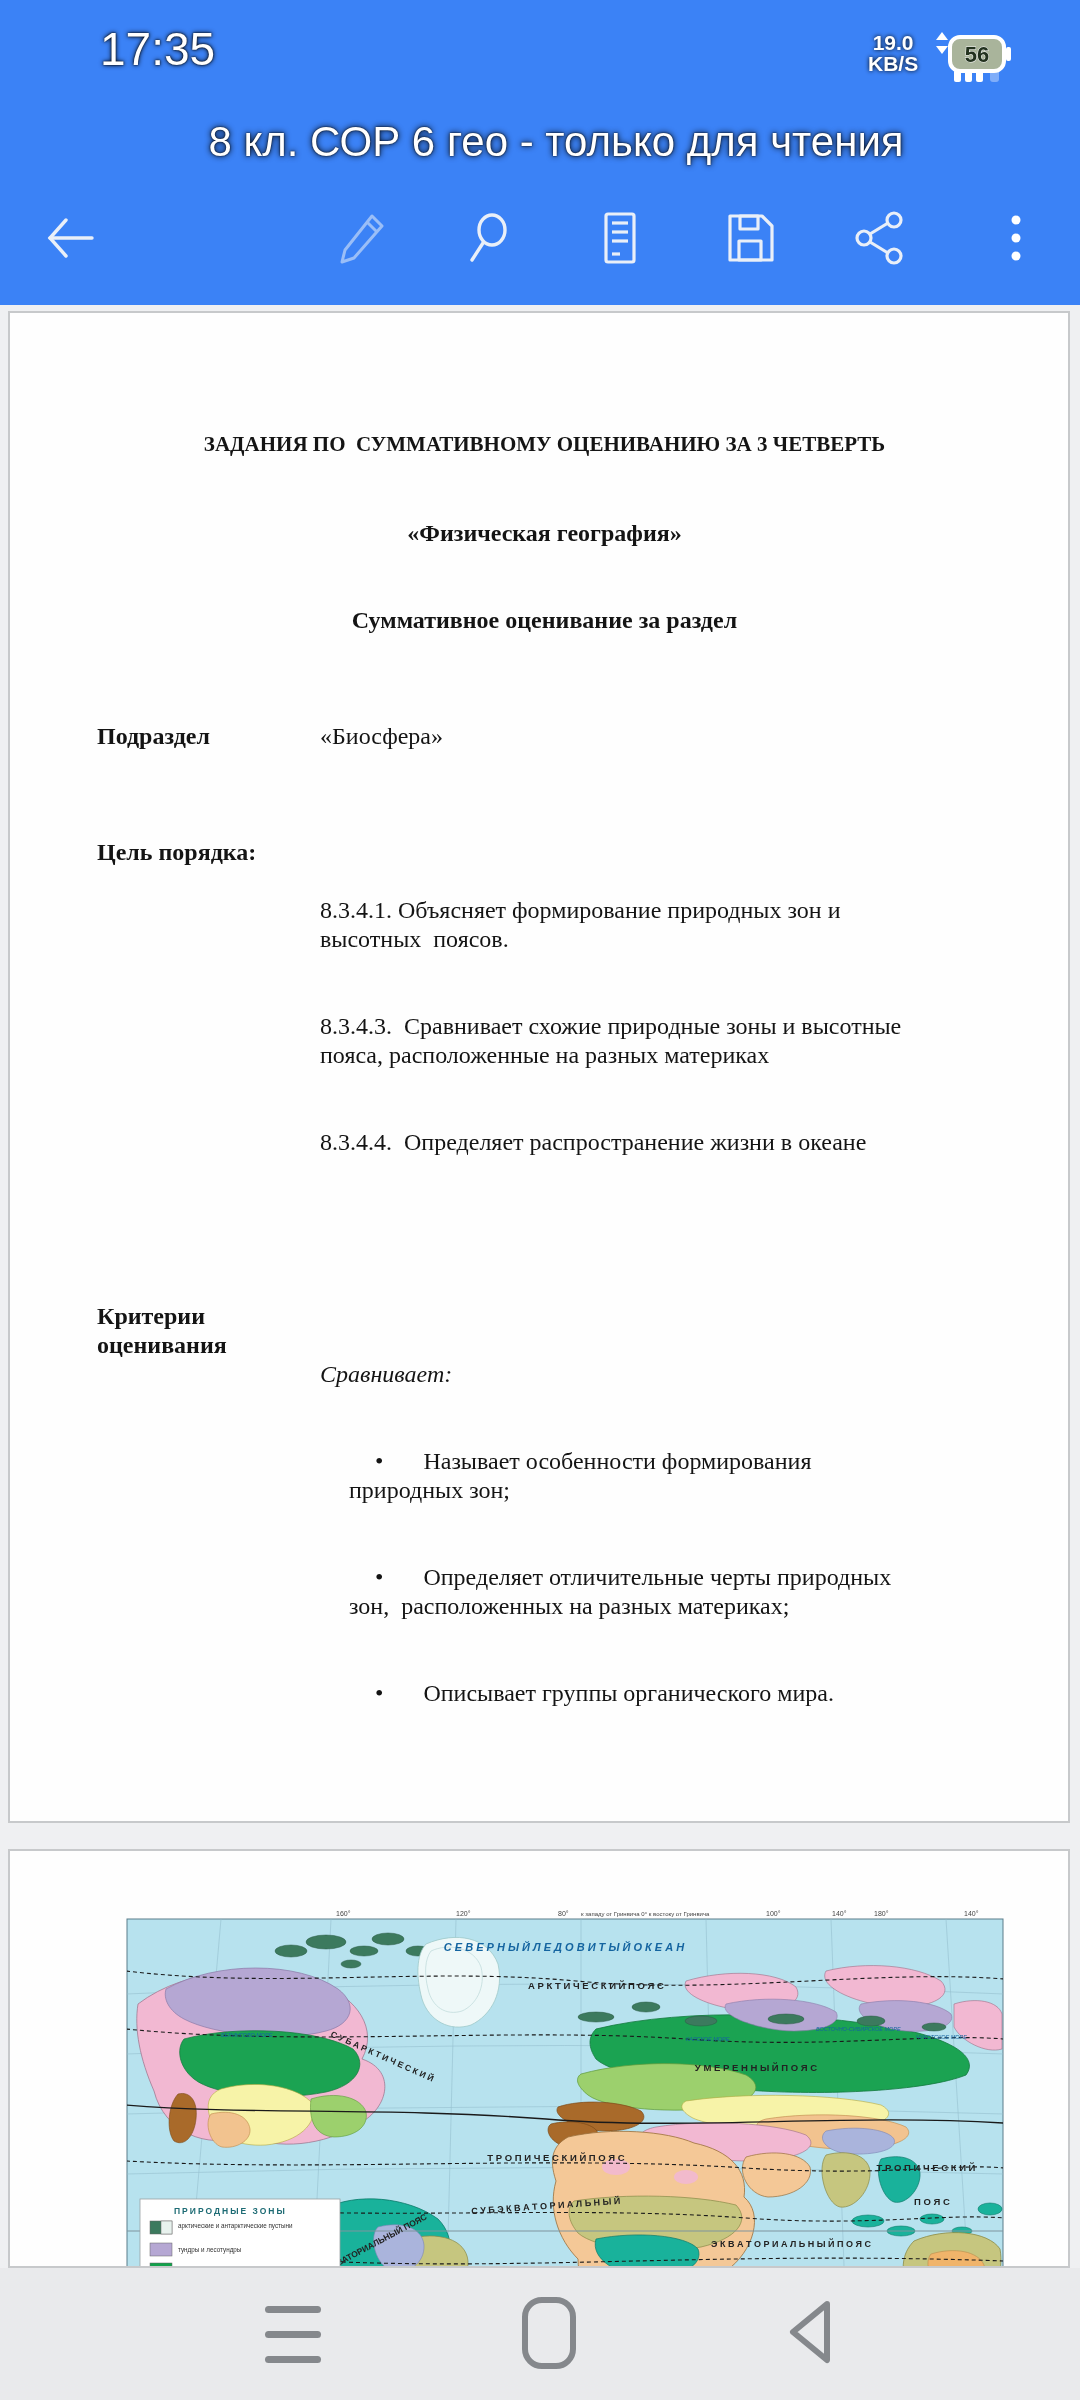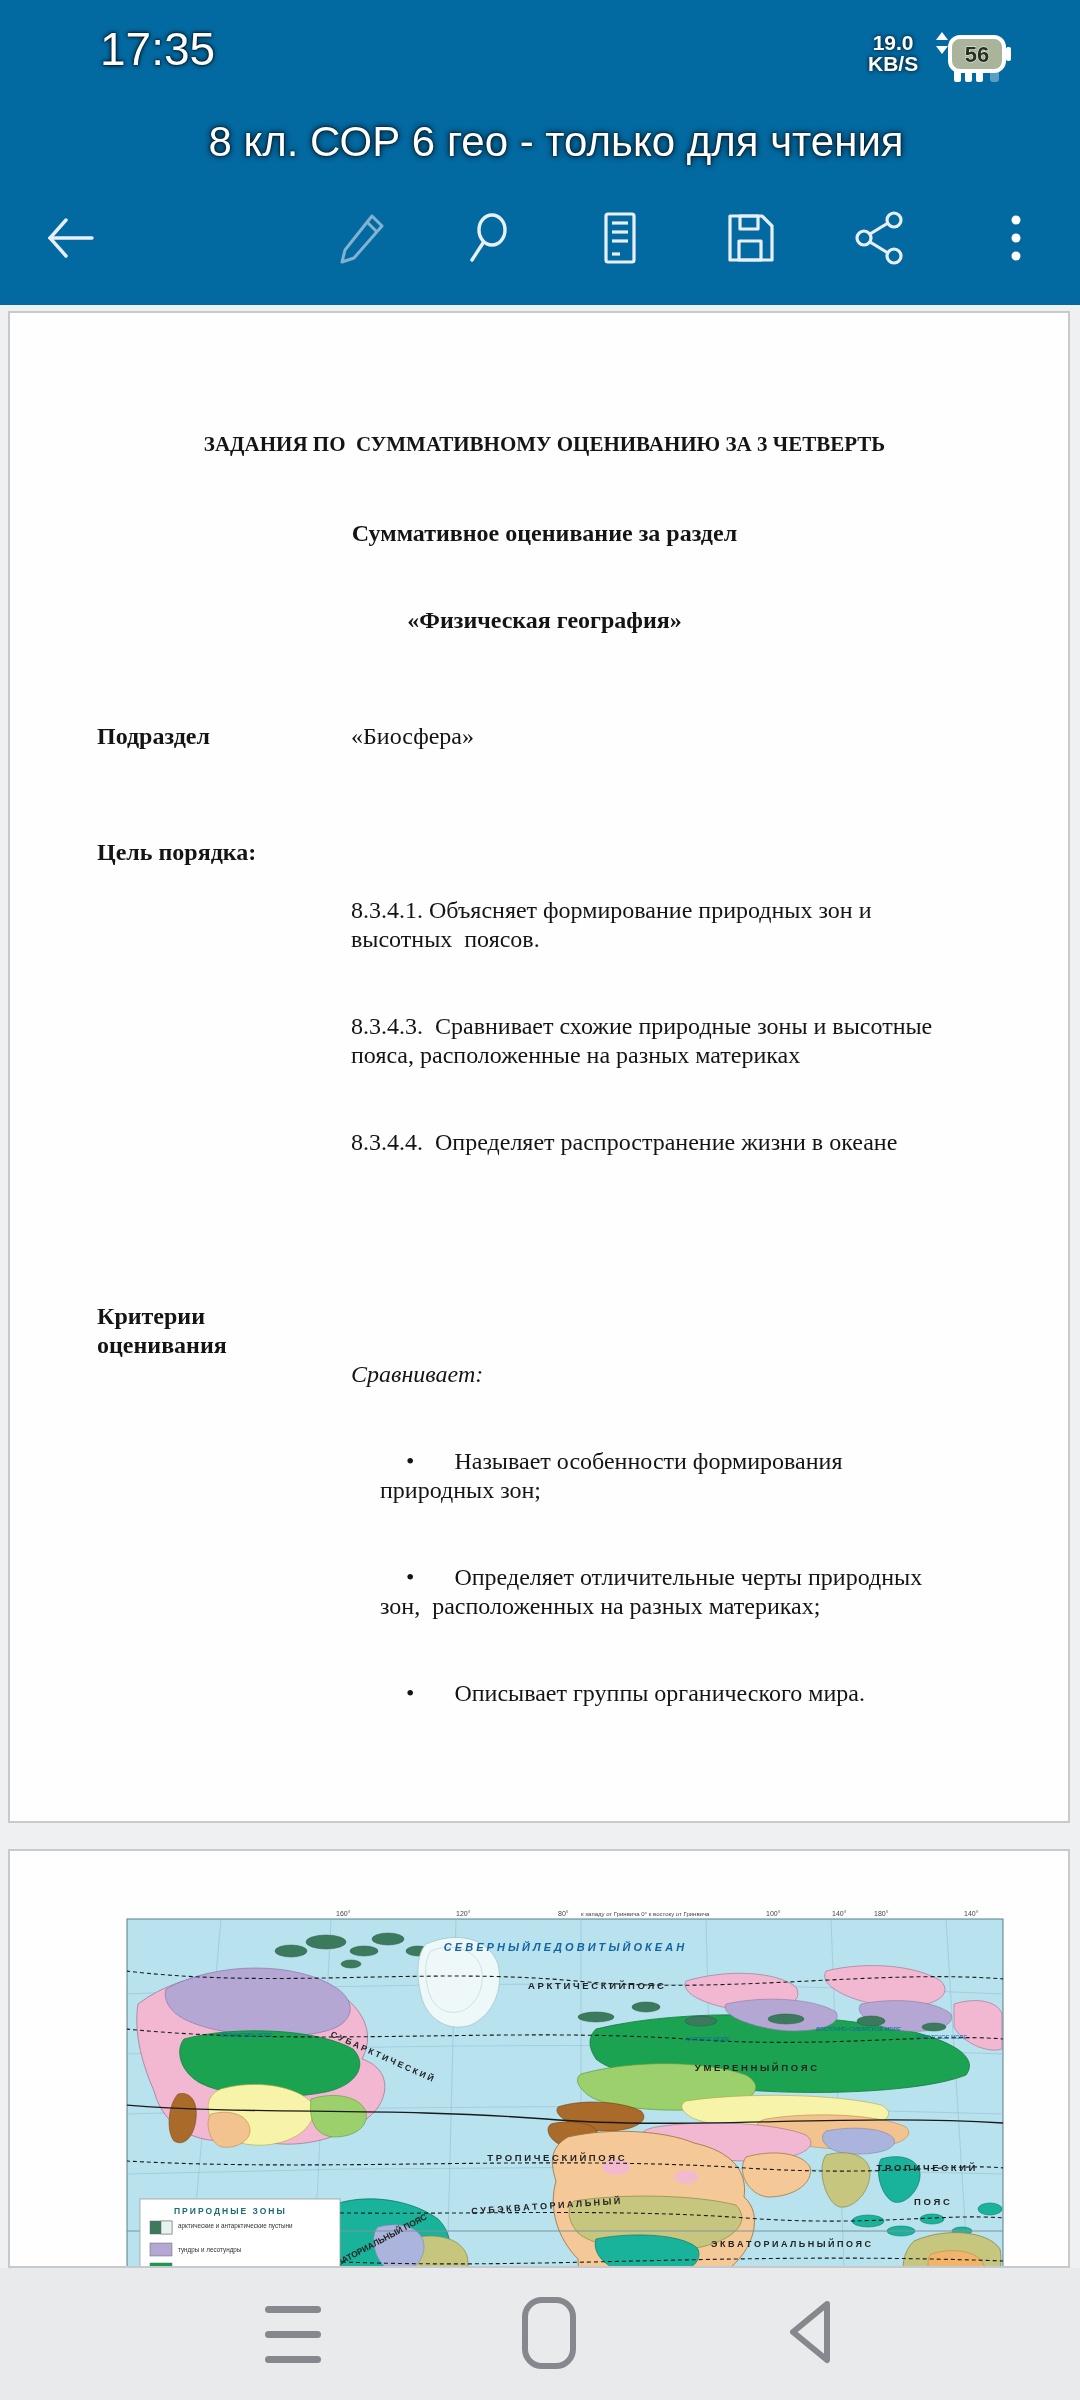--- a/index.html
+++ b/index.html
@@ -1,20 +1,20 @@
 <!DOCTYPE html>
 <html><head>
 <meta charset="utf-8">
 <style>
   html,body{margin:0;padding:0;background:#555;}
   .screen{position:relative;width:1080px;height:2400px;margin:0 auto;background:#eff0f2;
           overflow:hidden;font-family:"Liberation Sans",sans-serif;}
 
   
-  .app-header{position:absolute;top:0;left:0;width:1080px;height:305px;background:#0369a1;}
+  .app-header{position:absolute;top:0;left:0;width:1080px;height:305px;background:#3b82f6;}
   .sb-time{position:absolute;left:100px;top:22px;font-size:46px;color:#fff;
            text-shadow:0 0 5px #000,0 0 2px #000;}
   .sb-net{position:absolute;left:868px;top:32px;text-align:center;color:#fff;
           font-size:21px;font-weight:bold;line-height:21px;text-shadow:0 0 4px #000;}
   .sb-4g{position:absolute;left:930px;top:30px;}
   .sb-battery{position:absolute;left:948px;top:34px;}
   .app-title{position:absolute;left:0;top:118px;width:1080px;text-align:center;
              font-size:42px;color:#fff;text-shadow:0 0 6px #000,0 0 2px #000;padding-left:16px;}
   .tb-btn{position:absolute;top:208px;width:60px;height:60px;background:none;border:none;
           padding:0;cursor:pointer;}
@@ -25,21 +25,21 @@
         border:2px solid #c7c9cb;box-sizing:border-box;}
   .page-1{top:311px;height:1512px;}
   .page-2{top:1849px;height:419px;overflow:hidden;}
 
   .p1-inner{position:absolute;left:0;top:0;right:0;padding:56px 76px 0 87px;
             font-family:"Liberation Serif",serif;font-size:24px;line-height:29px;
             color:#141414;white-space:pre-wrap;}
   .p1-inner p{margin:0;}
   .doc-title{font-size:21px;font-weight:bold;text-align:center;line-height:34px;}
   .doc-sub{font-weight:bold;text-align:center;}
-  .mrow{display:flex;gap:31px;}
+  .mrow{display:flex;}
   .mlabel{font-weight:bold;width:223px;flex:none;}
   .mval{width:610px;}
   .ital{font-style:italic;}
   .cbullet{padding-left:29px;text-indent:26px;}
   .cdot{margin-right:40px;}
   .mlabel-wide{font-weight:bold;margin-right:24px;}
   .tasks-h{font-weight:bold;text-align:center;margin:10px 0 0 0 !important;}
   .qline{margin-top:22px !important;}
   .qnum{font-weight:bold;}
   .opt{padding-left:50px;}
@@ -148,22 +148,22 @@
             <circle cx="30" cy="30" r="4.5"></circle>
             <circle cx="30" cy="48" r="4.5"></circle>
         </svg>
       </span>
     </button>
   </div>
 
   <div class="page page-1">
     <div class="p1-inner">
       <p class="doc-title">ЗАДАНИЯ ПО  СУММАТИВНОМУ ОЦЕНИВАНИЮ ЗА 3 ЧЕТВЕРТЬ</p>
+      <p class="doc-sub">«Физическая география»</p>
       <p class="doc-sub">Суммативное оценивание за раздел</p>
-      <p class="doc-sub">«Физическая география»</p>
 
       <div class="mrow">
         <div class="mlabel">Подраздел</div>
         <div class="mval">«Биосфера»</div>
       </div>
 
       <div class="mrow">
         <div class="mlabel">Цель порядка:</div>
         <div class="mval">
           <p>8.3.4.1. Объясняет формирование природных зон и высотных  поясов.</p>

